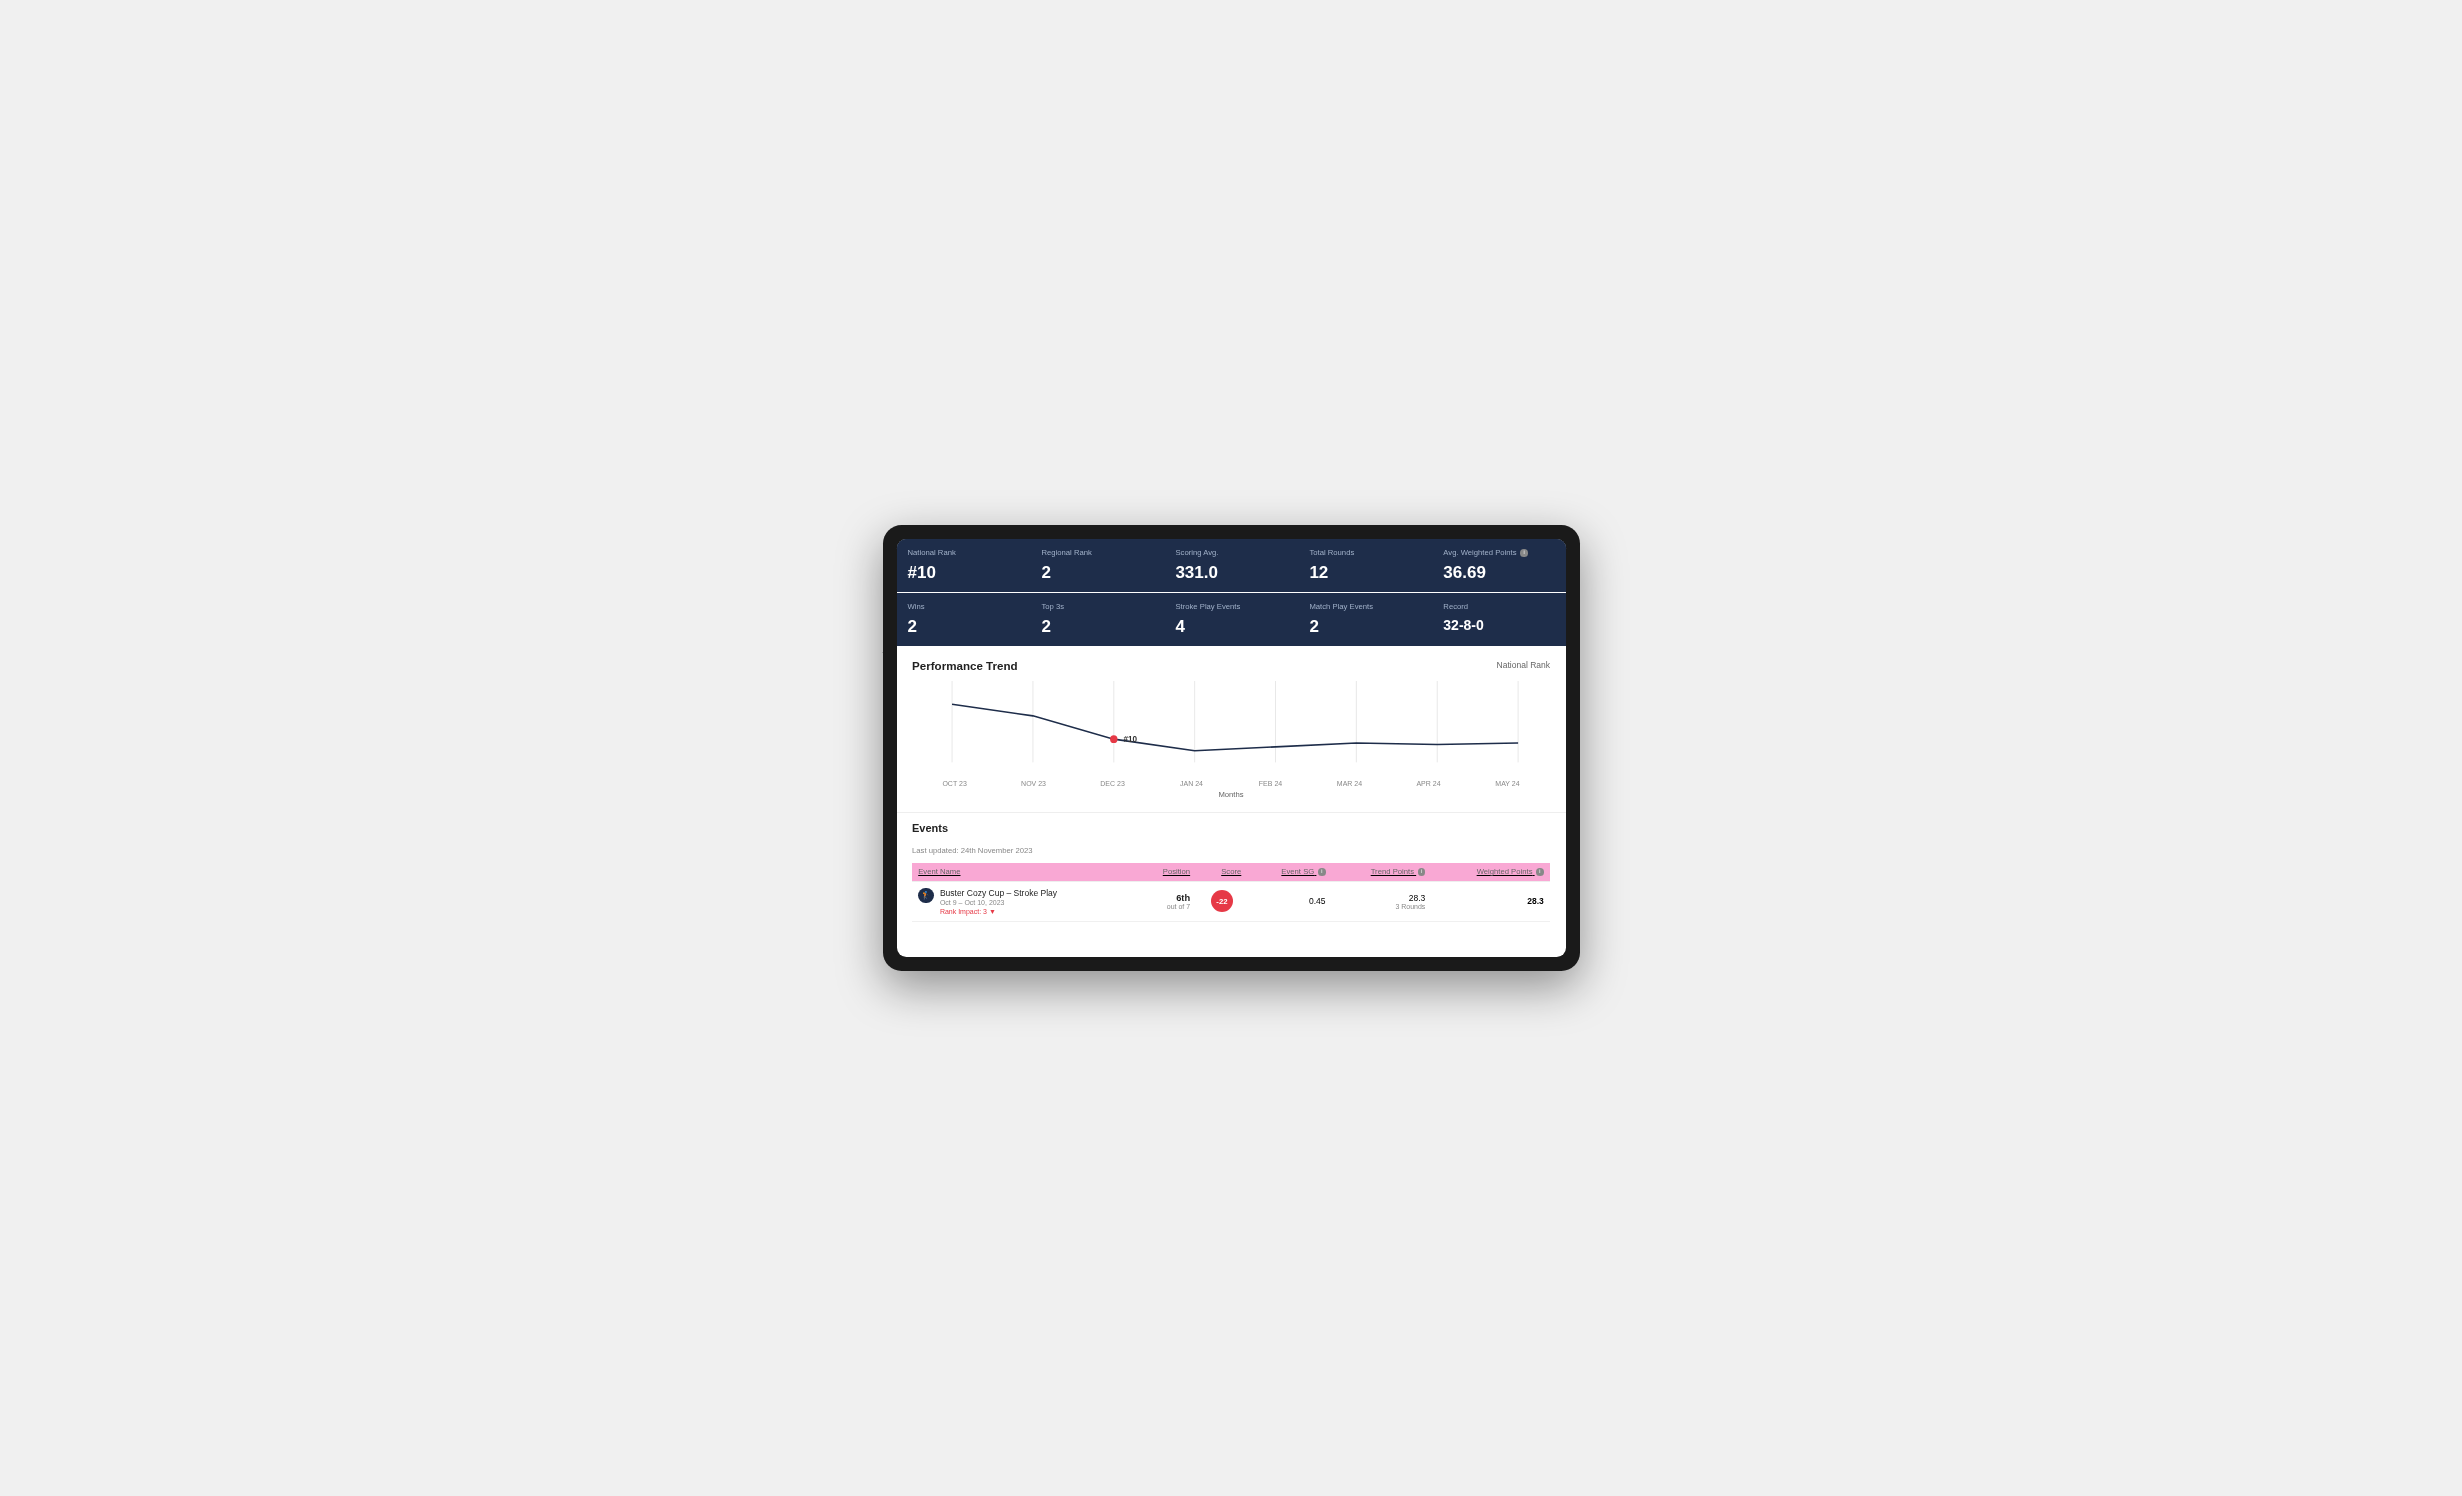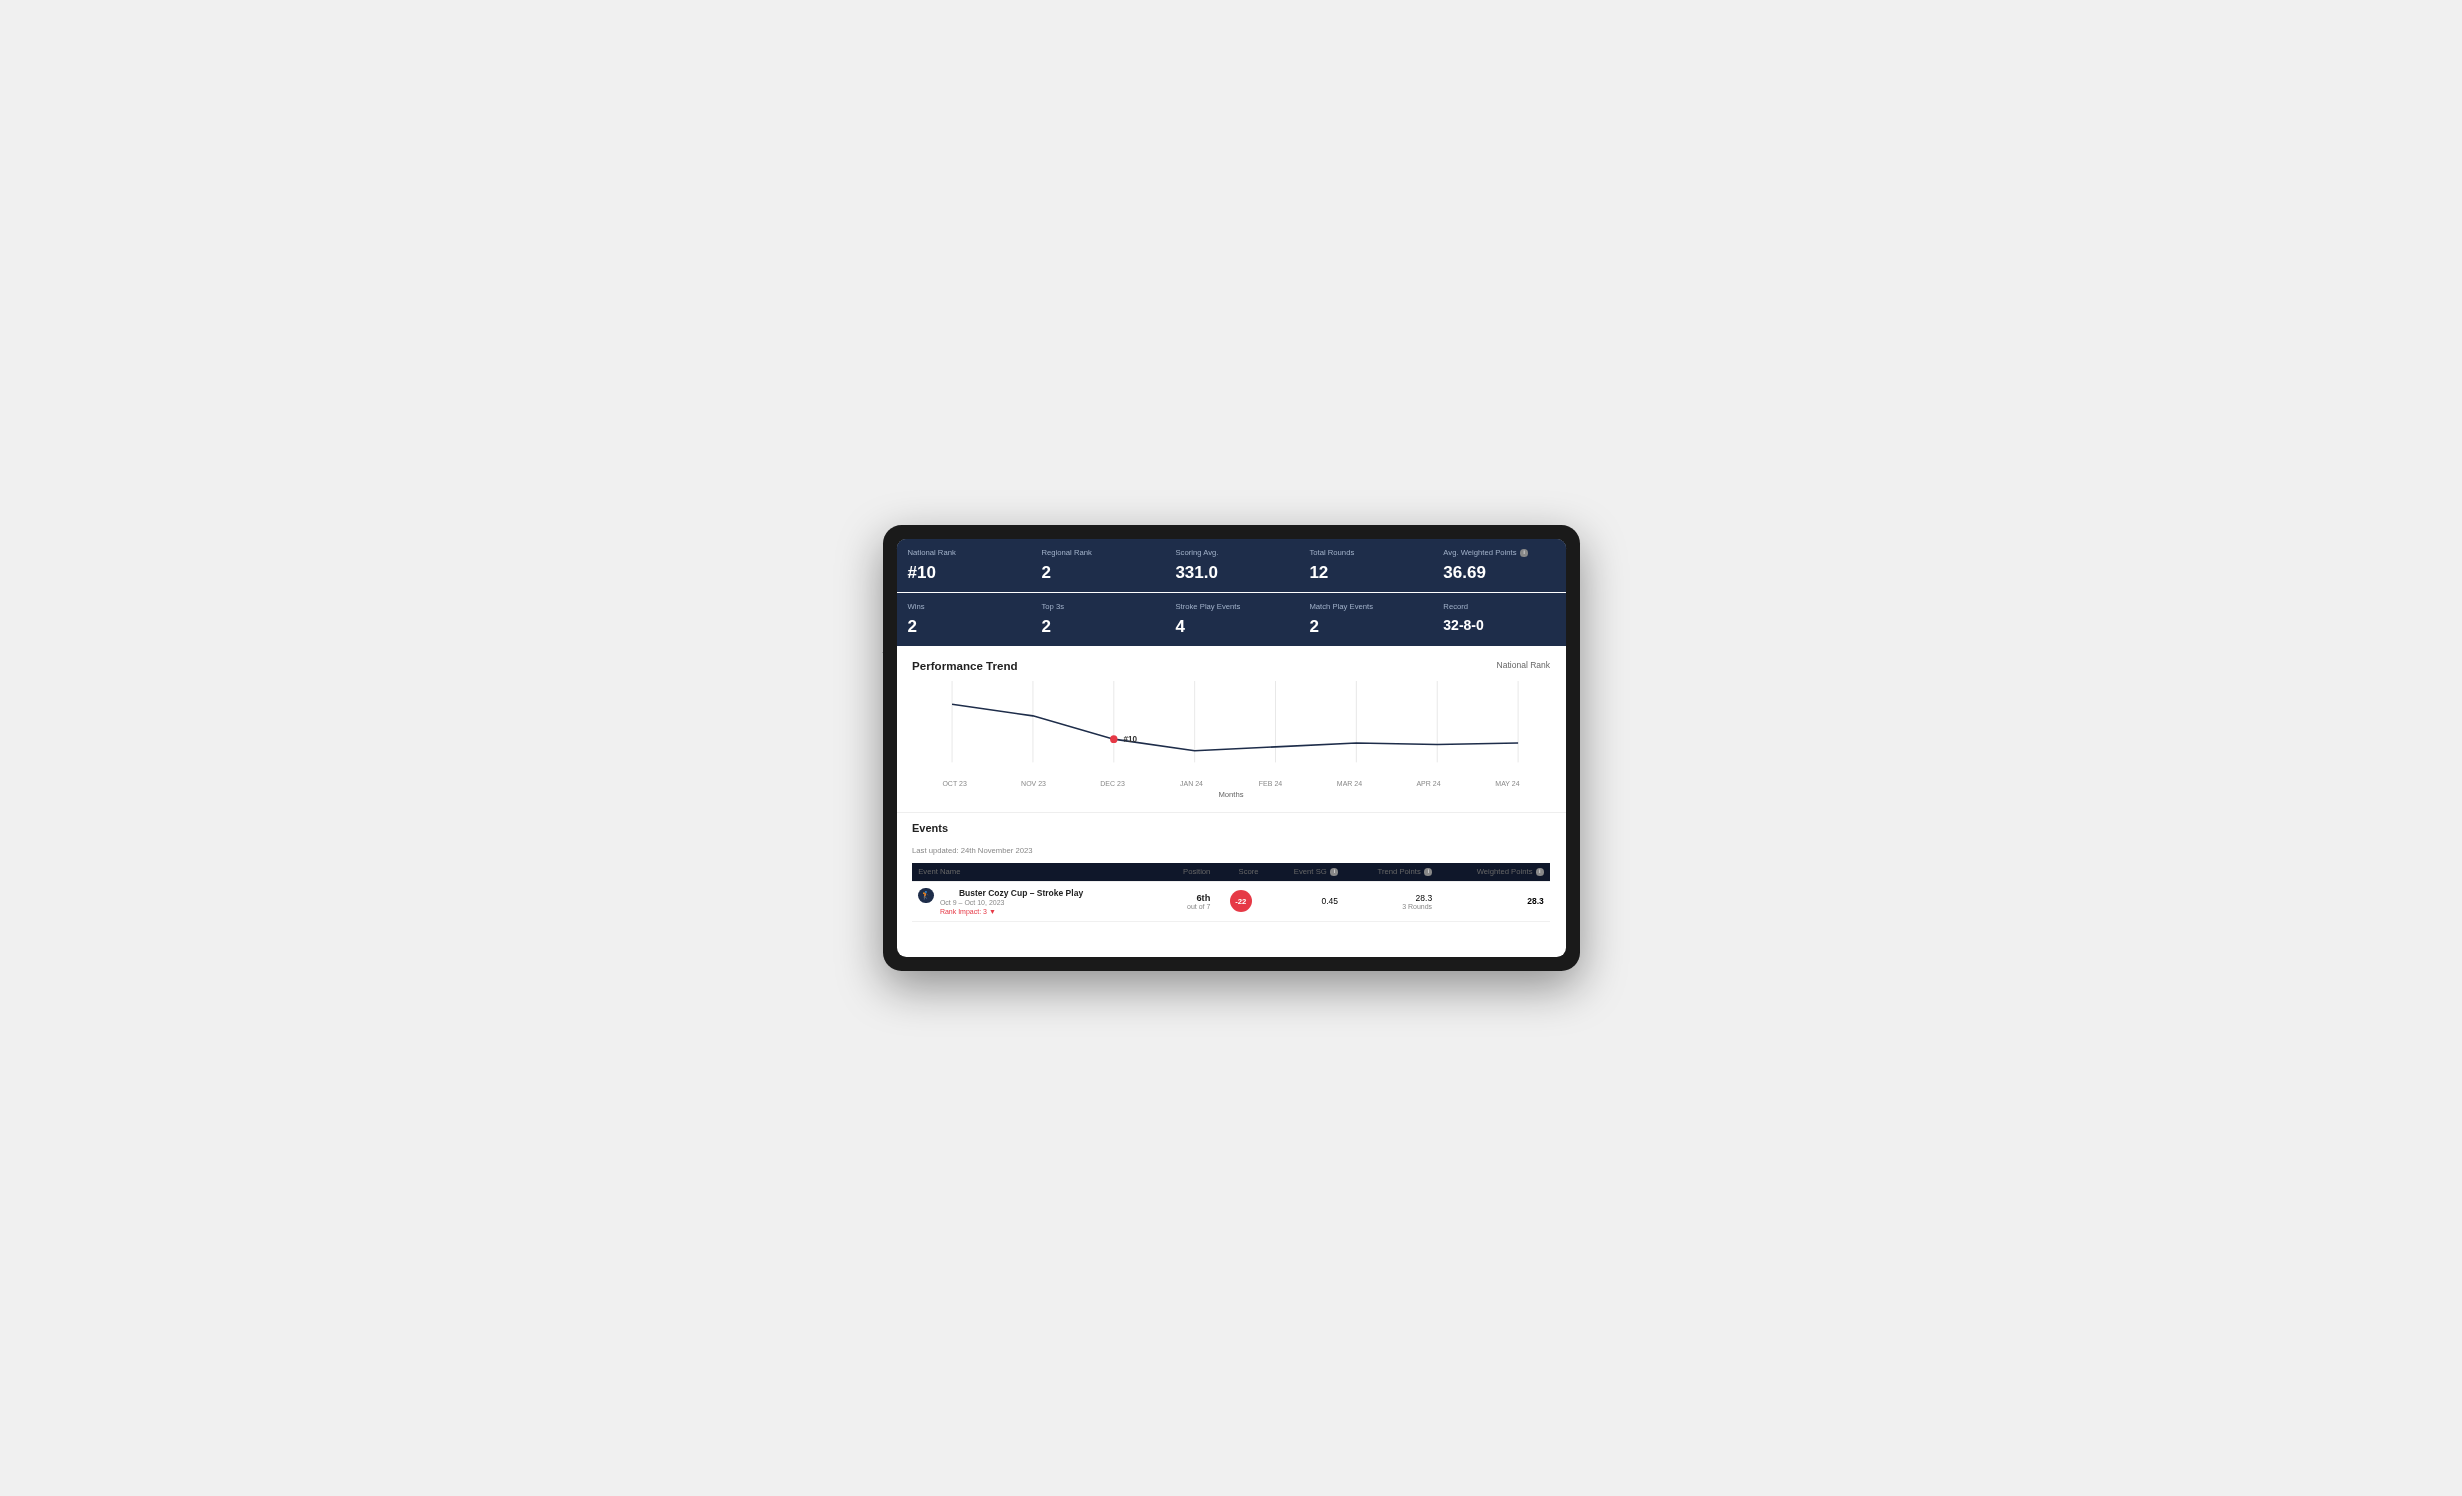--- a/index.html
+++ b/index.html
@@ -144,21 +144,22 @@
       margin-bottom: 7.7px;
       margin-top: 12px;
     }
 
     .events-table {
       width: 100%;
       border-collapse: collapse;
     }
 
     .events-table thead tr {
-      background: #0f172a;
+      background: #f9a8d4;
+      text-decoration: underline;
     }
 
     .events-table th {
       font-size: 7.7px;
       color: #666;
       font-weight: 500;
       padding: 4.6px 6.2px;
       text-align: left;
       border-bottom: 0.8px solid #eee;
     }
@@ -186,24 +187,23 @@
       flex-shrink: 0;
     }
 
     .event-name-cell {
       display: flex;
       align-items: flex-start;
     }
 
     .event-info .name {
       font-size: 8.5px;
-      font-weight: 700;
+      font-weight: 400;
       color: #222;
       margin-bottom: 1.5px;
-      margin-left: 19px;
     }
 
     .event-info .date {
       font-size: 7px;
       color: #888;
     }
 
     .event-info .rank-impact {
       font-size: 7px;
       color: #e63946;

